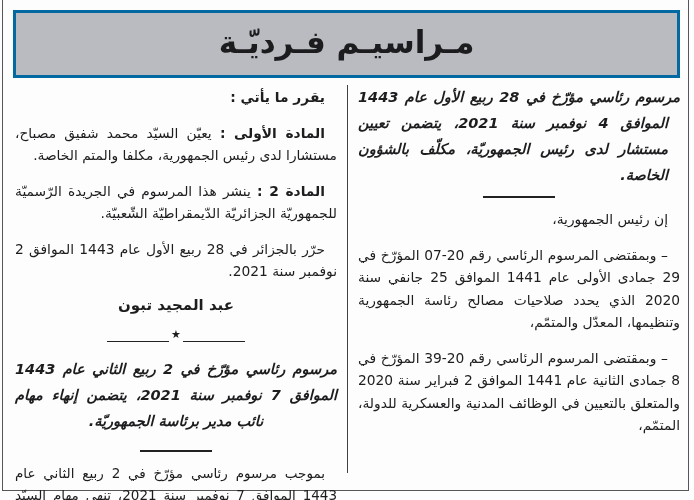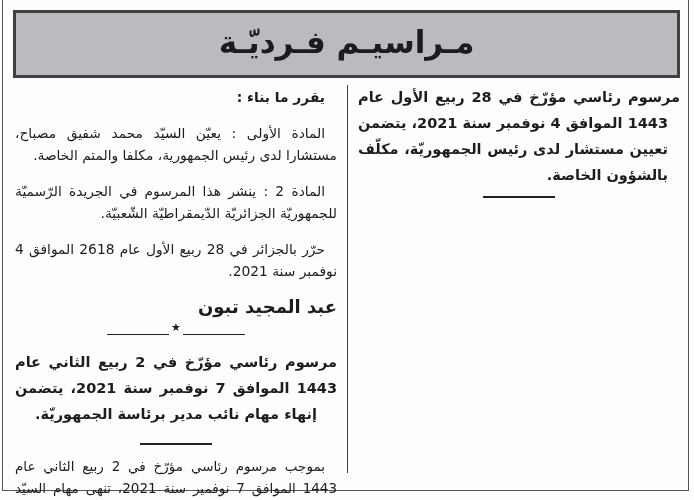--- a/index.html
+++ b/index.html
@@ -29,21 +29,21 @@
     pointer-events: none;
   }
   
   .banner {
     position: absolute;
     left: 13px;
     top: 10px;
     width: 667px;
     height: 68px;
     background: #b9bbc0;
-    border: 3px solid #404040;
+    border: 3px solid #0369a1;
     box-sizing: border-box;
     display: flex;
     align-items: center;
     justify-content: center;
   }
   .banner-title {
     font-size: 31px;
     font-weight: bold;
     color: #1c1c1e;
     letter-spacing: 1px;
@@ -68,20 +68,21 @@
   .col-a { right: 14px; }   
   .col-b { left: 15px; }    
 
   .decree-title {
     font-weight: bold;
     font-size: 14.5px;
     line-height: 26px;
     padding-right: 12px;
     text-indent: -12px;     
     text-align: justify;
+    font-style: italic;
   }
   .decree-title.centered-last {
     padding-right: 0;
     text-indent: 0;
     text-align: justify;
     text-align-last: center;
   }
   .mini-rule {
     width: 72px;
     height: 0;
@@ -90,26 +91,26 @@
   }
   p.body-par {
     font-size: 13.8px;
     line-height: 22.5px;
     margin: 13px 0;
     text-indent: 12px;
     text-align: justify;
   }
   p.tight { margin-top: 10px; margin-bottom: 10px; }
   .bold { font-weight: bold; }
-  .article-label { font-weight: normal; }
+  .article-label { font-weight: bold; }
   .signature {
     font-weight: bold;
-    font-size: 18px;
-    text-align: right;
-    margin: 12px 0 2px 0;
+    font-size: 15px;
+    text-align: center;
+    margin: 12px 0 12px 0;
   }
   .star-sep {
     display: flex;
     align-items: flex-end;
     justify-content: center;
     gap: 2px;
     margin: 2px 0 12px 0;
     height: 16px;
   }
   .star-sep .sep-line {
@@ -137,33 +138,36 @@
     <div class="banner-title">مـراسيـم فـرديّـة</div>
   </div>
 
   <div class="col-divider"></div>
 
   <div class="col col-a">
     <div class="decree-title">مرسوم رئاسي مؤرّخ في 28 ربيع الأول عام 1443 الموافق 4 نوفمبر سنة 2021، يتضمن تعيين مستشار لدى رئيس الجمهوريّة، مكلّف بالشؤون الخاصة.</div>
 
     <div class="mini-rule"></div>
 
+    <p class="body-par tight">إن رئيس الجمهورية،</p>
 
 
+    <p class="body-par">– وبمقتضى المرسوم الرئاسي رقم 20-07 المؤرّخ في 29 جمادى الأولى عام 1441 الموافق 25 جانفي سنة 2020 الذي يحدد صلاحيات مصالح رئاسة الجمهورية وتنظيمها، المعدّل والمتمّم،</p>
 
+    <p class="body-par">– وبمقتضى المرسوم الرئاسي رقم 20-39 المؤرّخ في 8 جمادى الثانية عام 1441 الموافق 2 فبراير سنة 2020 والمتعلق بالتعيين في الوظائف المدنية والعسكرية للدولة، المتمّم،</p>
   </div>
 
   <div class="col col-b">
-    <p class="body-par bold" style="margin-top:2px;">يقرر ما بناء :</p>
+    <p class="body-par bold" style="margin-top:2px;">يقرر ما يأتي :</p>
 
     <p class="body-par" style="margin-top:8px;"><span class="article-label">المادة الأولى :</span><span> يعيّن السيّد محمد شفيق مصباح، مستشارا لدى رئيس الجمهورية، مكلفا والمتم الخاصة.</span></p>
 
     <p class="body-par"><span class="article-label">المادة 2 :</span><span> ينشر هذا المرسوم في الجريدة الرّسميّة للجمهوريّة الجزائريّة الدّيمقراطيّة الشّعبيّة.</span></p>
 
-    <p class="body-par" style="margin-top:8px;">حرّر بالجزائر في 28 ربيع الأول عام 2618 الموافق 4 نوفمبر سنة 2021.</p>
+    <p class="body-par" style="margin-top:8px;">حرّر بالجزائر في 28 ربيع الأول عام 1443 الموافق 2 نوفمبر سنة 2021.</p>
 
     <div class="signature">عبد المجيد تبون</div>
 
     <div class="star-sep">
       <span class="sep-line"></span>
       <span class="star-glyph">★</span>
       <span class="sep-line"></span>
     </div>
 
     <div class="decree-title centered-last">مرسوم رئاسي مؤرّخ في 2 ربيع الثاني عام 1443 الموافق 7 نوفمبر سنة 2021، يتضمن إنهاء مهام نائب مدير برئاسة الجمهوريّة.</div>

